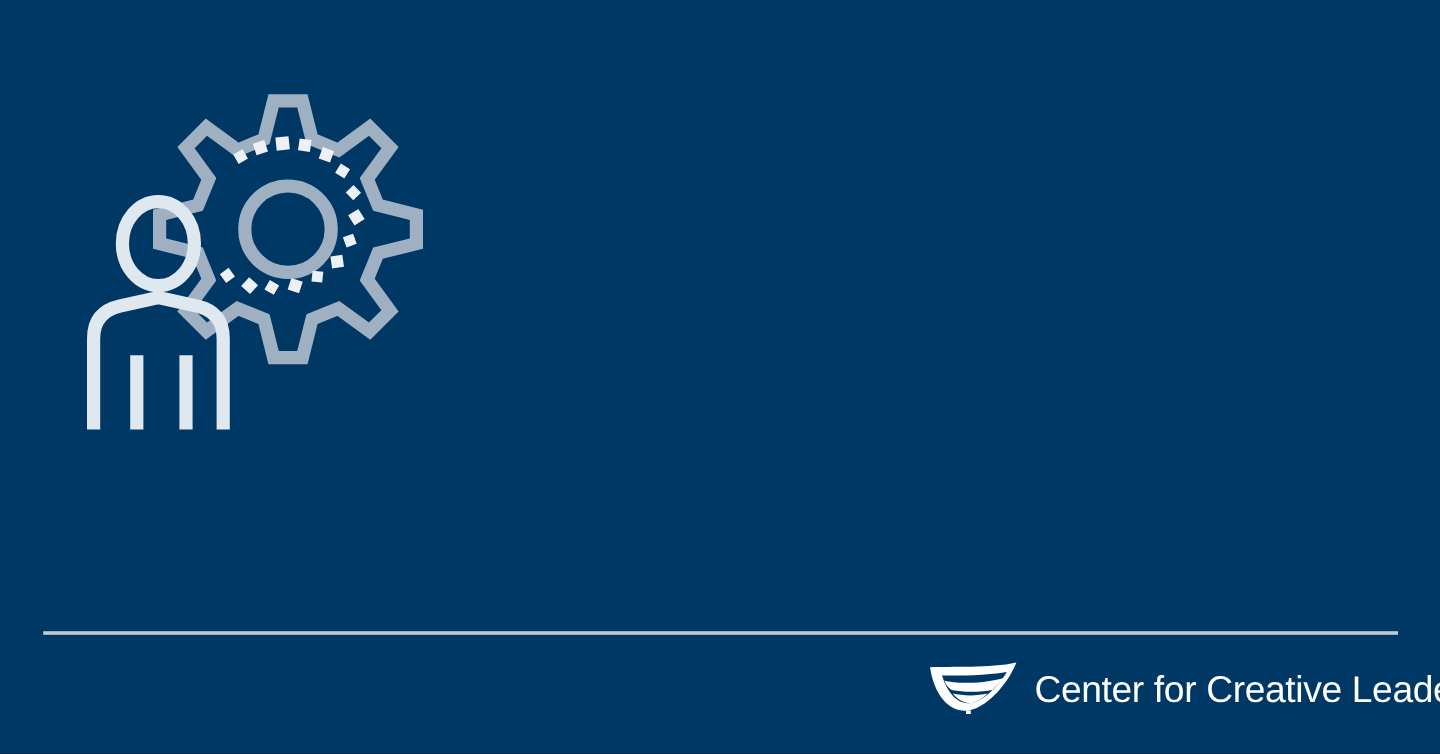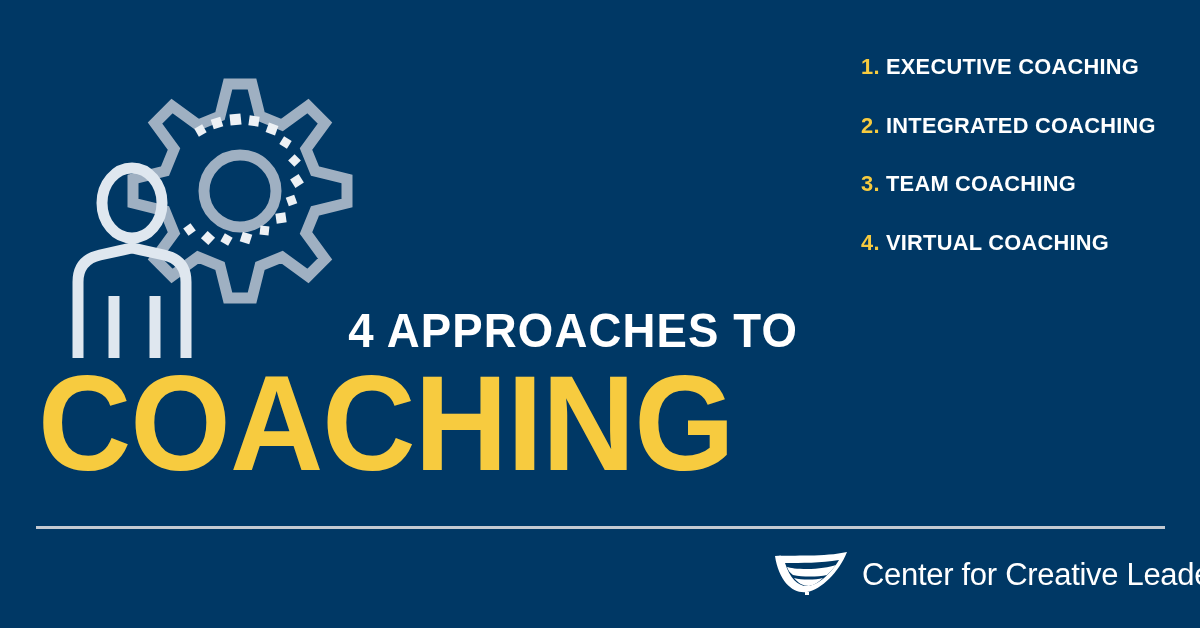--- a/index.html
+++ b/index.html
@@ -176,43 +176,21 @@
 
       <g stroke="#dfe7ef" stroke-width="11" fill="none">
         <ellipse cx="72" cy="135" rx="30" ry="35"></ellipse>
         <path d="M 18,290 L 18,214 Q 18,192 40,187 L 72,180 L 104,187 Q 126,192 126,214 L 126,290"></path>
         <line x1="54" y1="228" x2="54" y2="290"></line>
         <line x1="95" y1="228" x2="95" y2="290"></line>
       </g>
     </svg>
   </div>
 
-  <div id="headline-block">
-    <div class="headline-top">4 APPROACHES TO</div>
-    <div class="headline-main">COACHING</div>
-  </div>
-
-  <div id="approach-list">
-    <div class="approach-item">
-      <span class="approach-num">1.</span>
-      <span class="approach-label">EXECUTIVE COACHING</span>
-    </div>
-    <div class="approach-item">
-      <span class="approach-num">2.</span>
-      <span class="approach-label">INTEGRATED COACHING</span>
-    </div>
-    <div class="approach-item">
-      <span class="approach-num">3.</span>
-      <span class="approach-label">TEAM COACHING</span>
-    </div>
-    <div class="approach-item">
-      <span class="approach-num">4.</span>
-      <span class="approach-label">VIRTUAL COACHING</span>
-    </div>
-  </div>
+
 
   <div id="divider"></div>
 
   <div id="footer-logo">
     <div id="logo-mark">
       <svg viewBox="0 0 78 46" xmlns="http://www.w3.org/2000/svg">
         <g fill="#ffffff">
           <path d="M 2,6 C 20,5 52,7 74,2 C 66,22 48,40 34,42 C 20,44 6,32 2,6 Z
                    M 12,13 C 17,29 26,37 35,36 C 46,35 59,22 66,10
                    C 48,13 28,13 12,13 Z"></path>

